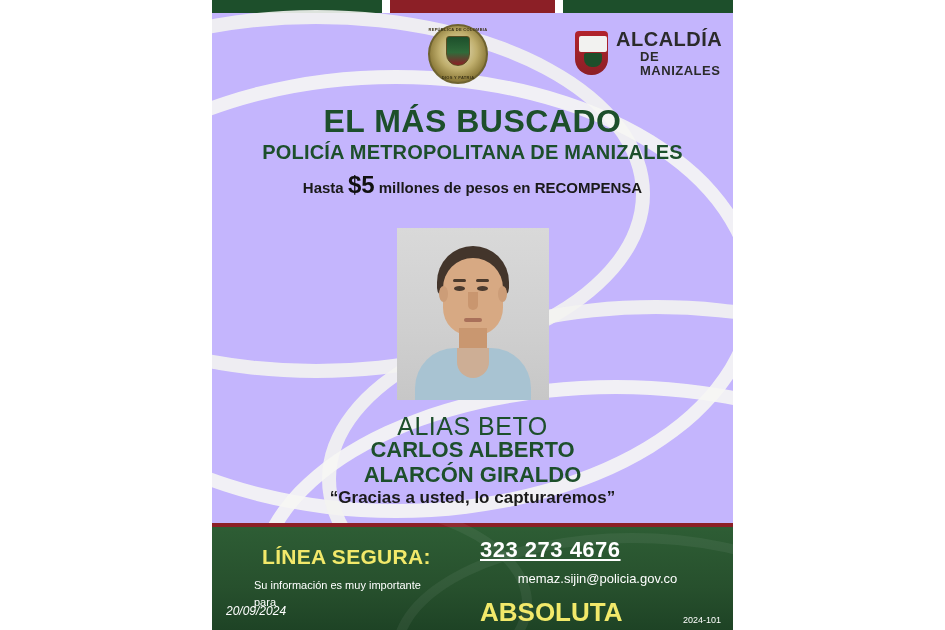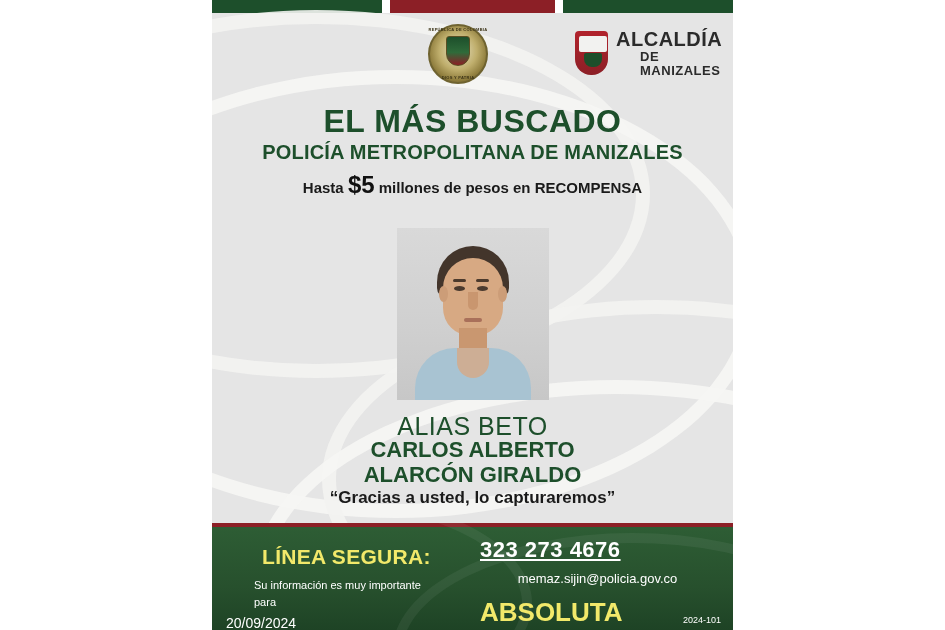--- a/index.html
+++ b/index.html
@@ -19,21 +19,21 @@
     height: 630px;
     background: #ffffff;
   }
   
   .poster {
     position: absolute;
     left: 212px;
     top: 0;
     width: 521px;
     height: 630px;
-    background: #e5e5e5;
+    background: #c4b5fd;
     overflow: hidden;
   }
 
   
   .topbar {
     position: absolute;
     top: 0;
     left: 0;
     width: 521px;
     height: 13px;
@@ -385,23 +385,24 @@
     top: 74px;
     width: 235px;
     text-align: left;
     font-size: 26px;
     font-weight: bold;
     color: #f2e96a;
   }
   .date-left {
     position: absolute;
     left: 14px;
-    top: 92px;
-    font-size: 14px;
+    top: 81px;
+    font-size: 12px;
     color: #ffffff;
+    font-style: italic;
   }
   .code-right {
     position: absolute;
     right: 12px;
     top: 92px;
     font-size: 9px;
     color: #ffffff;
   }
 </style>
 </head>

